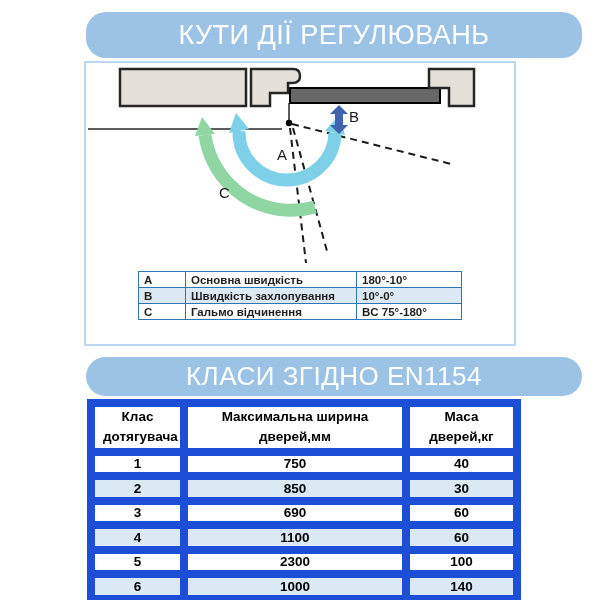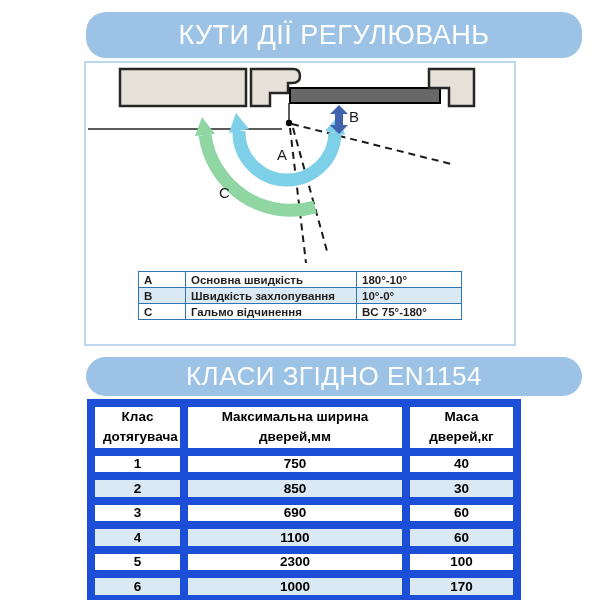--- a/index.html
+++ b/index.html
@@ -138,21 +138,21 @@
         <td>60</td>
       </tr>
       <tr>
         <td>5</td>
         <td>2300</td>
         <td>100</td>
       </tr>
       <tr class="alt">
         <td>6</td>
         <td>1000</td>
-        <td>170</td>
+        <td>140</td>
       </tr>
       <tr>
         <td>7</td>
         <td>2100</td>
         <td>280</td>
       </tr>
     </tbody>
   </table>
 
 </div>

